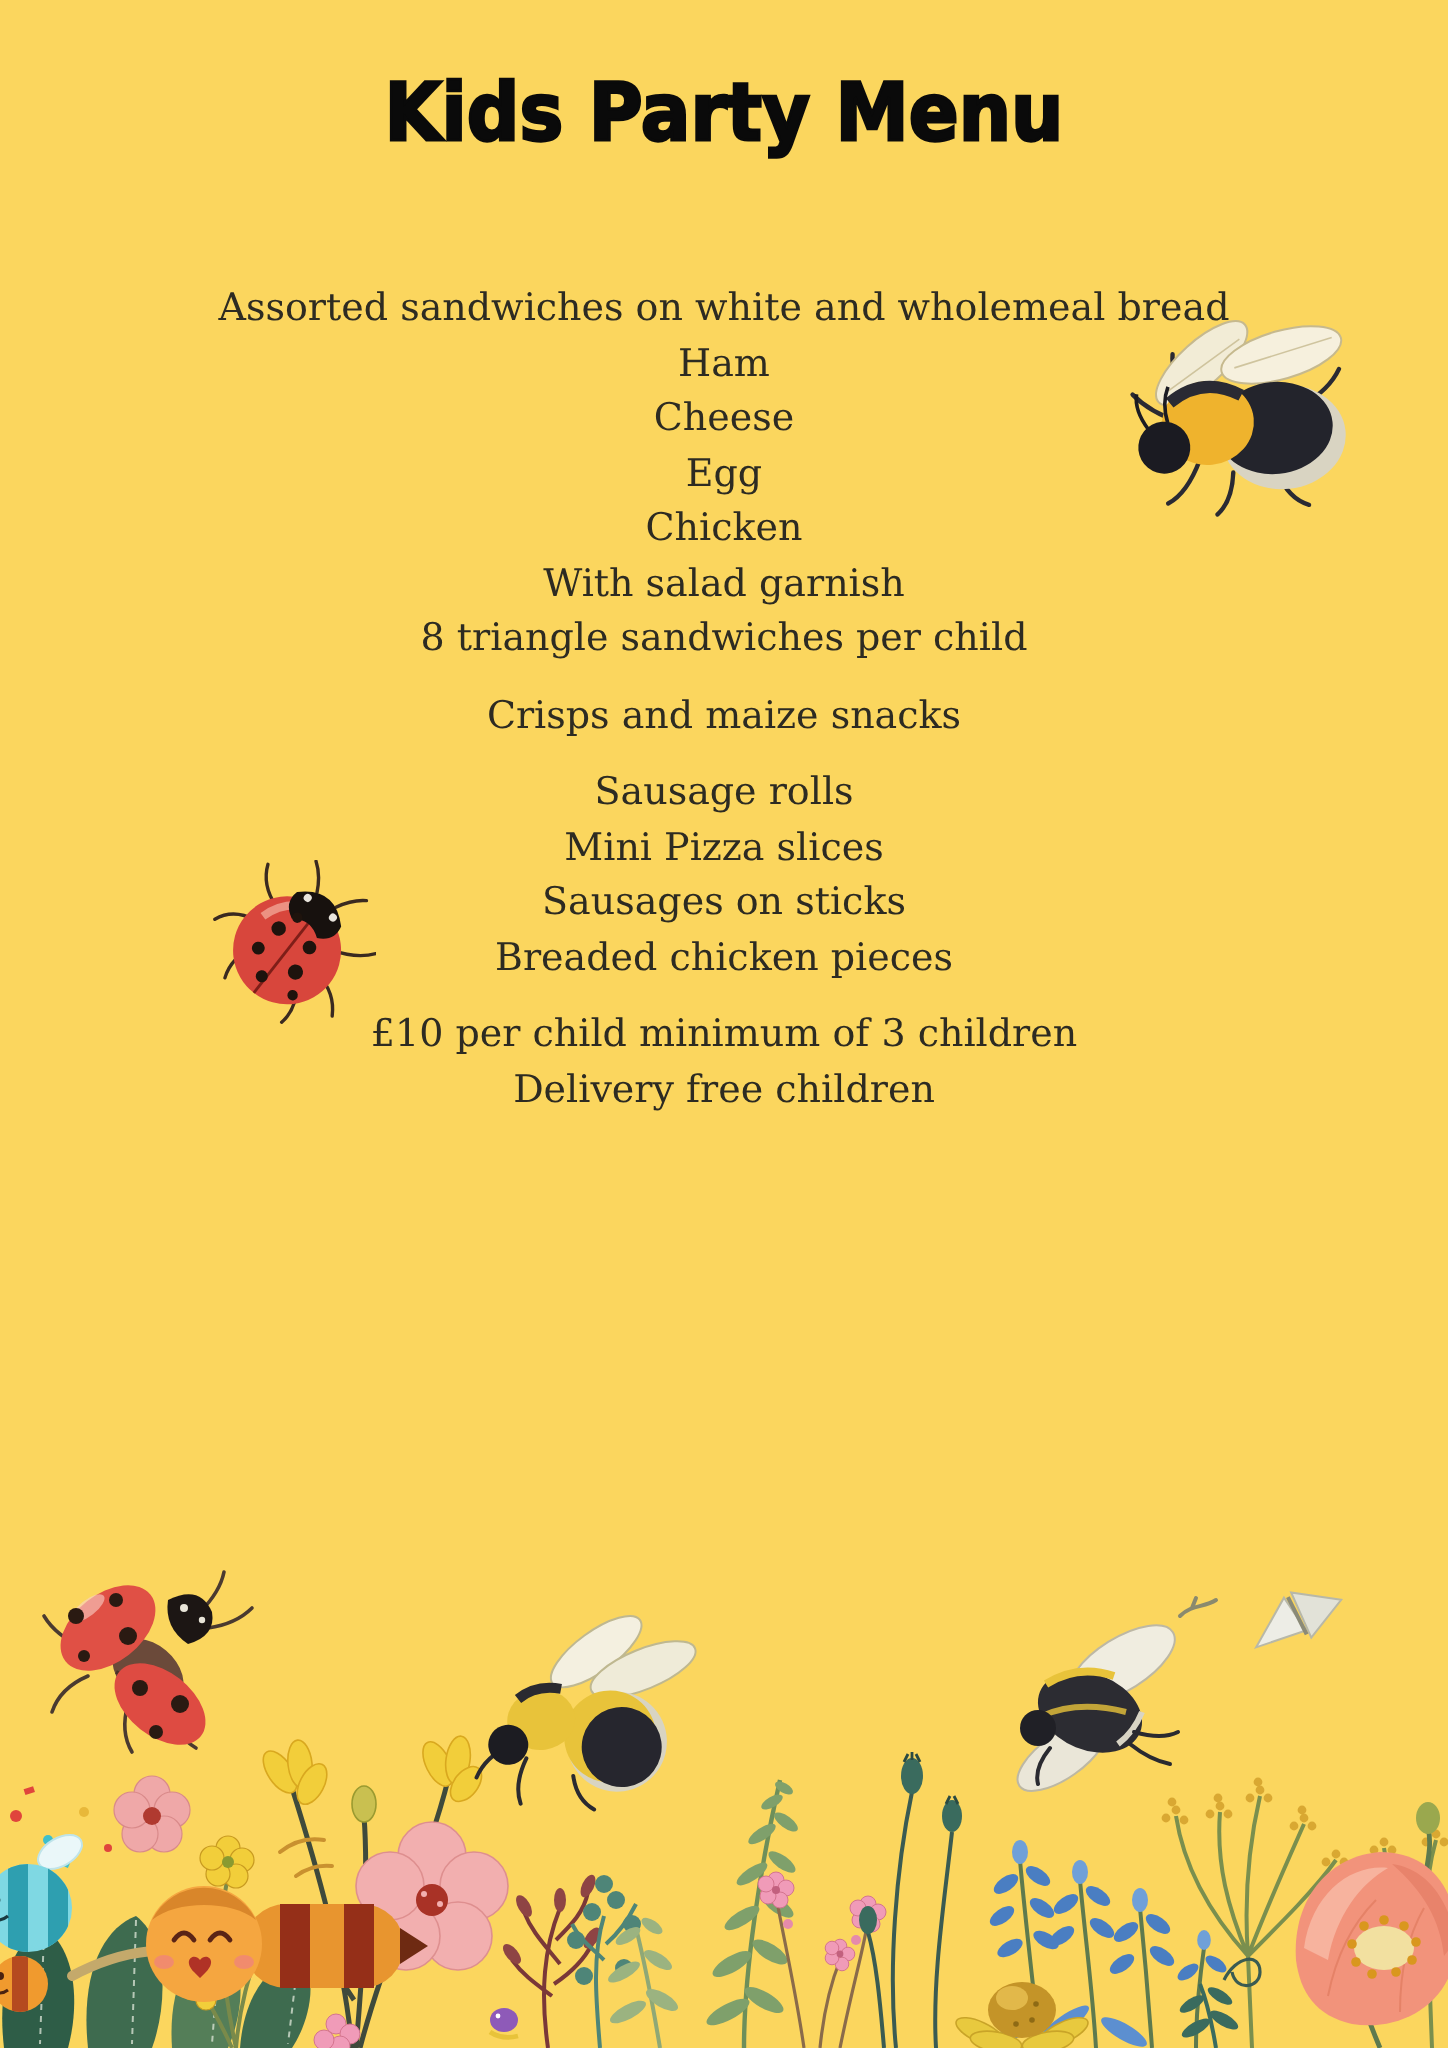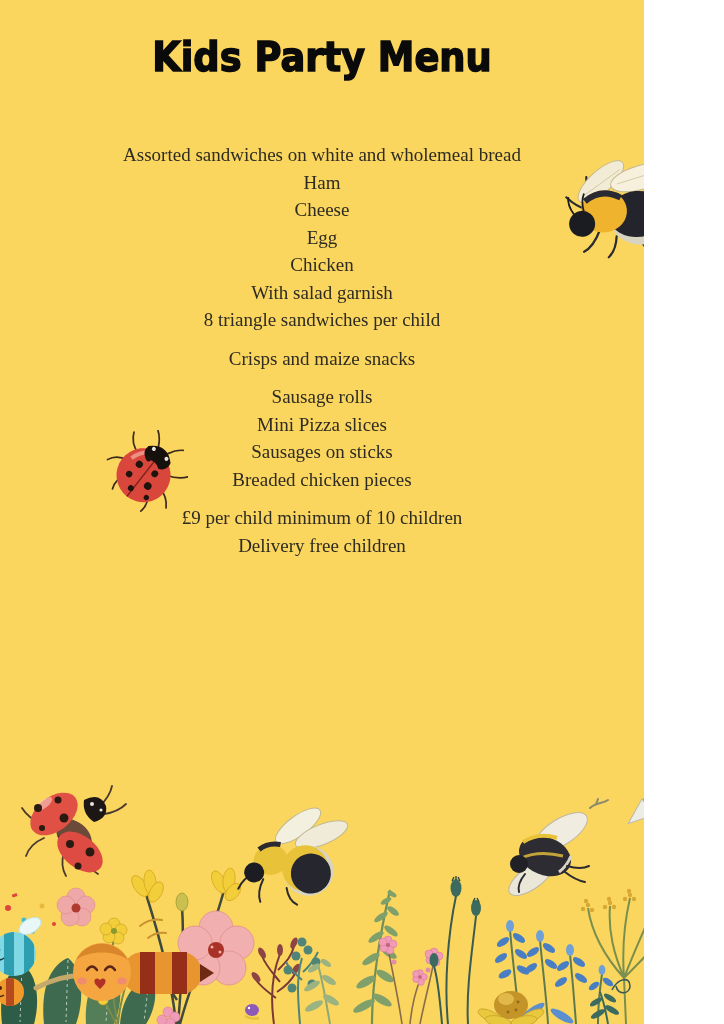--- a/index.html
+++ b/index.html
@@ -1,33 +1,33 @@
 <!DOCTYPE html>
 <html><head>
 <meta charset="utf-8">
 <style>
   html,body { margin:0; padding:0; }
   body { width:724px; height:1024px; font-family:"DejaVu Serif", serif; }
   .page {
-    position:relative; width:644px; height:1024px;
+    position:relative; width:724px; height:1024px;
     background:#FBD65E; overflow:hidden;
   }
   .title {
     position:absolute; top:34px; left:0; right:0; margin:0;
     text-align:center;
     font-family:"DejaVu Sans", sans-serif;
     font-weight:bold; font-size:40px; letter-spacing:0px;
     color:#0A0A0A;
     -webkit-text-stroke:1.5px #0A0A0A;
     transform:scaleX(0.92);
   }
   .menu {
     position:absolute; top:141px; left:0; right:0;
     text-align:center; color:#2D2B22;
-    font-size:19px; line-height:27.5px;font-family:Liberation Serif, serif;
+    font-size:19px; line-height:27.5px;
   }
   .menu p { margin:0; }
   .section + .section { margin-top:11px; }
   .bee-top-right { position:absolute; left:548px; top:156px; width:140px; height:110px; }
   .ladybug-left  { position:absolute; left:104px; top:430px; width:84px;  height:84px; }
   .bottom-border { position:absolute; left:0; bottom:0; width:724px; height:250px; display:block; }
 </style>
 </head>
 <body>
 
@@ -48,21 +48,21 @@
     <div class="section">
       <p>Crisps and maize snacks</p>
     </div>
     <div class="section">
       <p>Sausage rolls</p>
       <p>Mini Pizza slices</p>
       <p>Sausages on sticks</p>
       <p>Breaded chicken pieces</p>
     </div>
     <div class="section">
-      <p>£9 per child minimum of 10 children</p>
+      <p>£10 per child minimum of 3 children</p>
       <p>Delivery free children</p>
     </div>
   </div>
 
   <svg class="bee-top-right" viewBox="0 0 140 110">
     <g transform="rotate(-6 70 55)">
       <g stroke="#2A2A33" stroke-width="2.2" fill="none" stroke-linecap="round">
         <path d="M50 72 Q42 88 32 92"></path>
           <path d="M66 80 Q64 94 56 100"></path>
           <path d="M88 82 Q92 96 102 100"></path>

